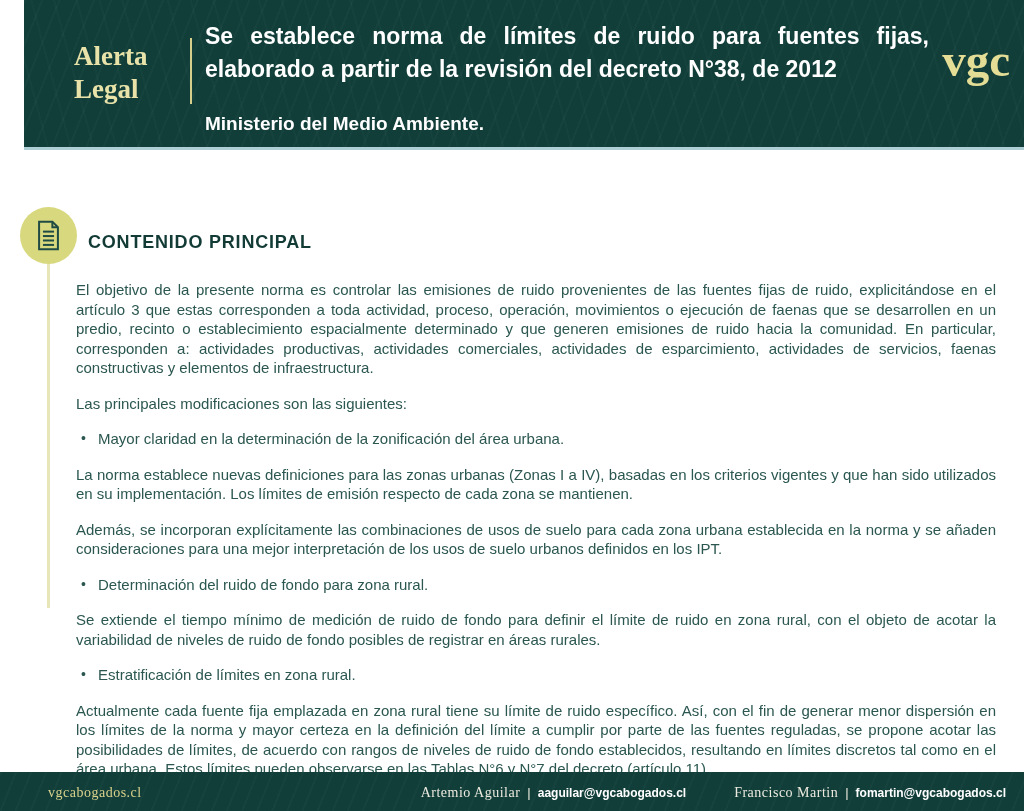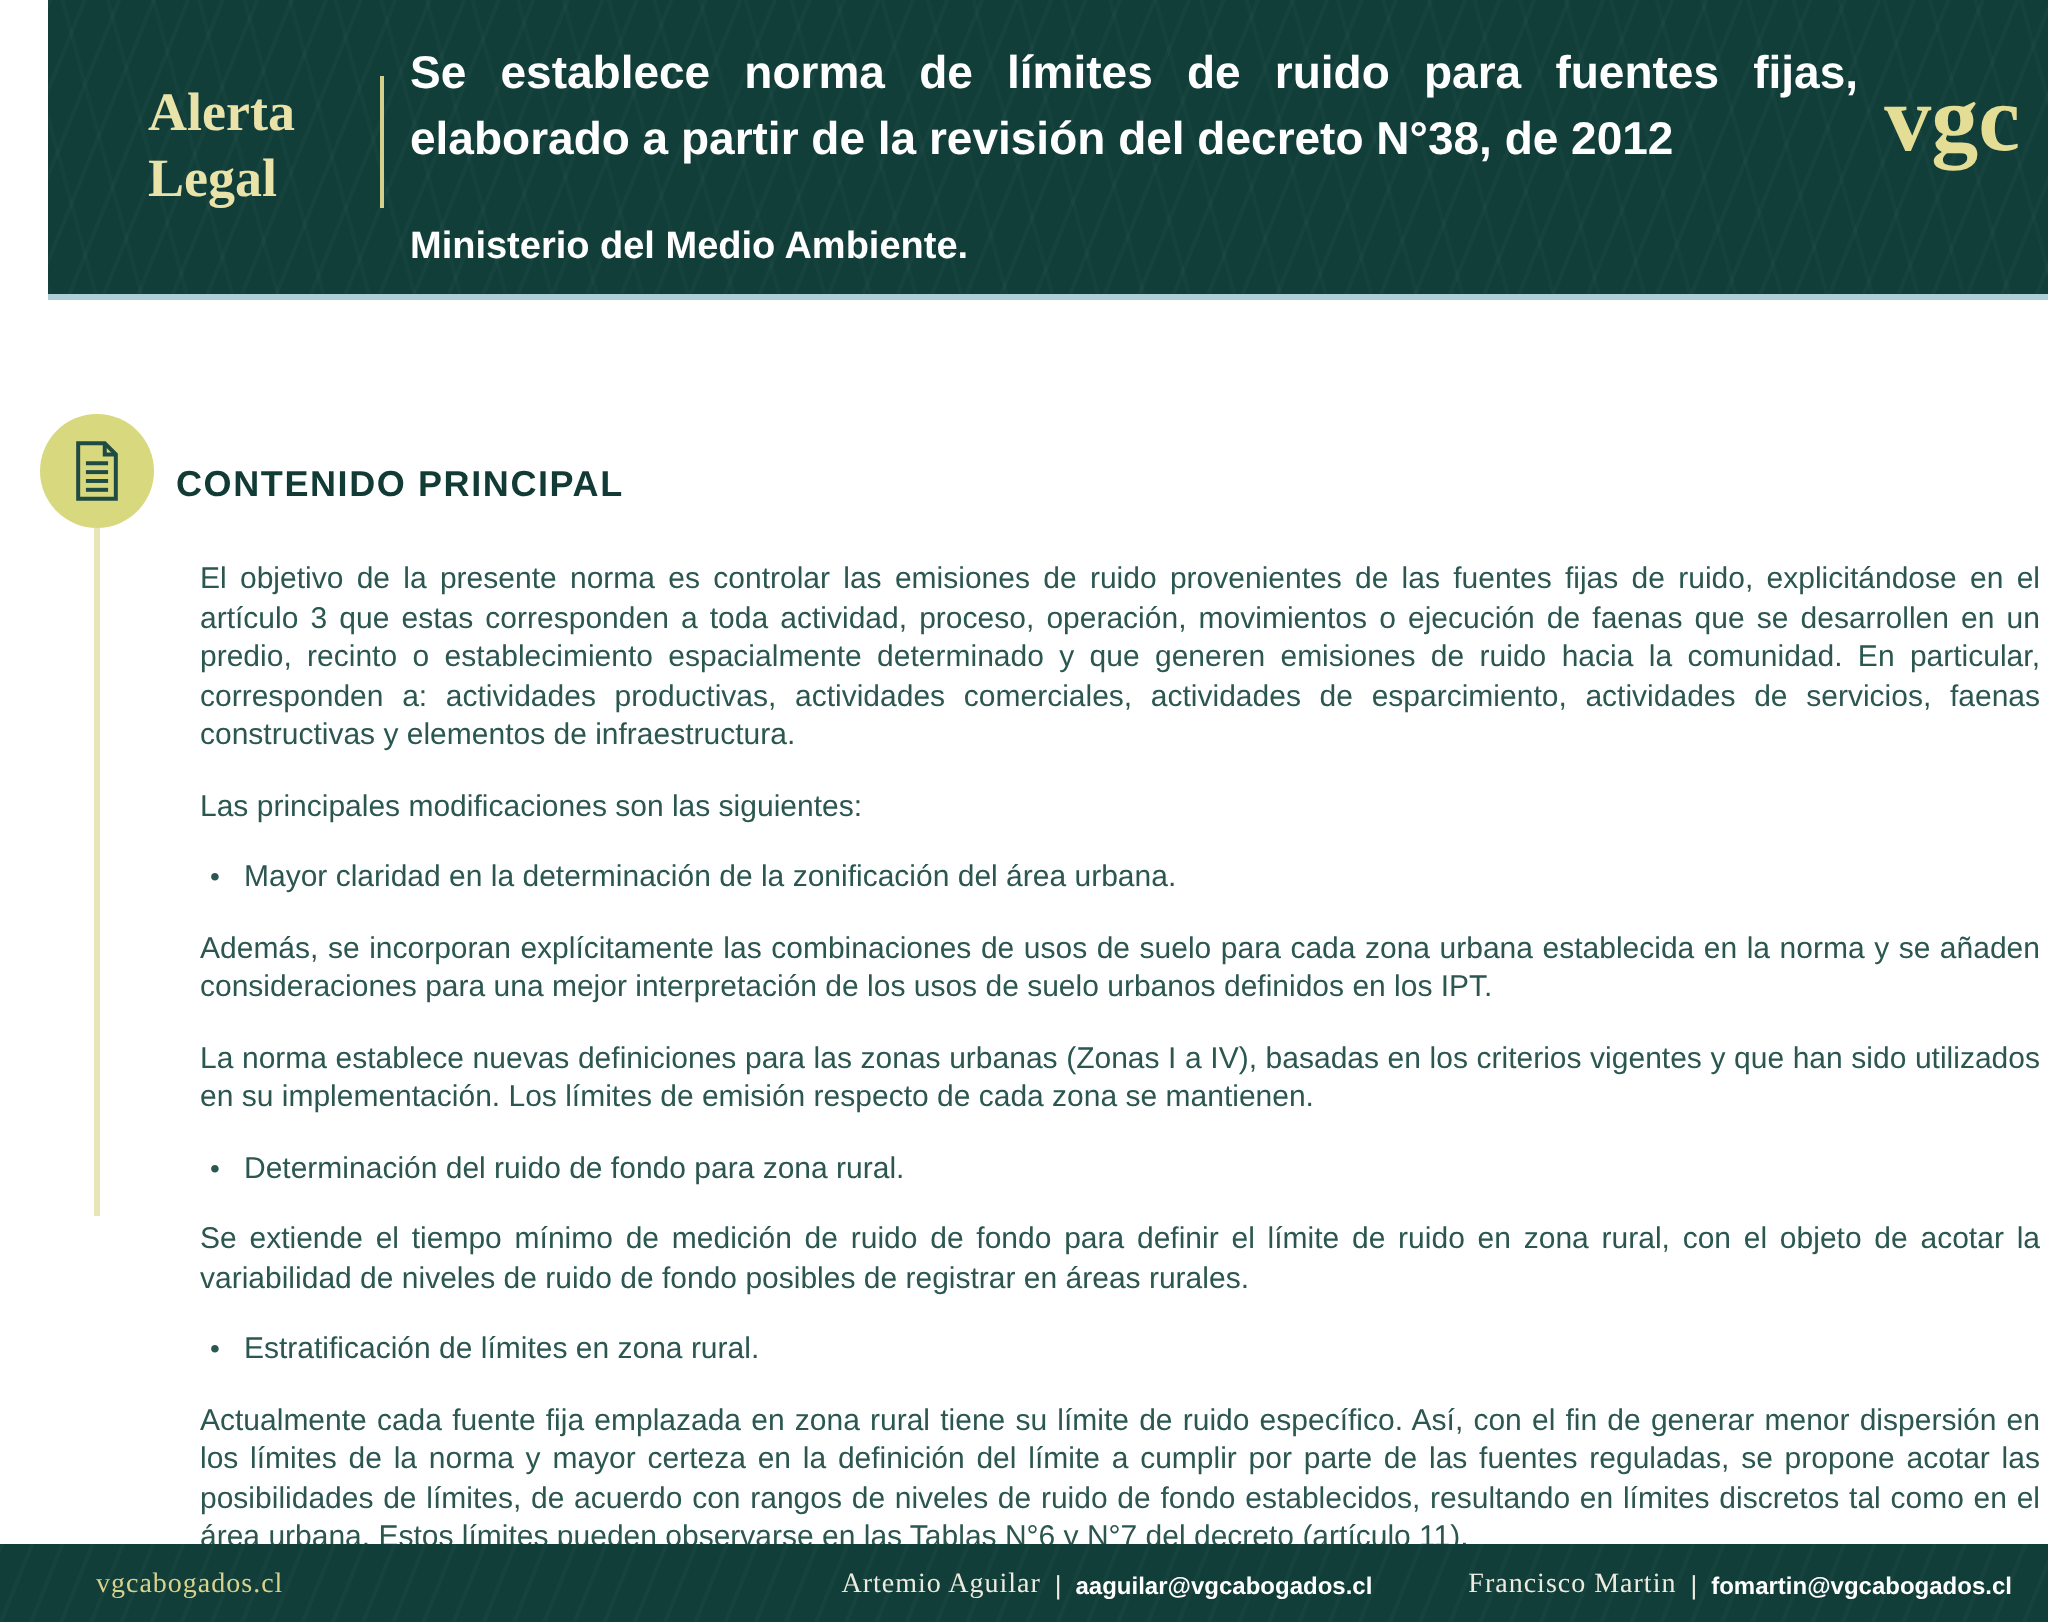--- a/index.html
+++ b/index.html
@@ -82,21 +82,21 @@
   .connector-line{
     position:absolute;left:47px;top:74px;width:3px;height:344px;
     background:var(--khaki_line);
   }
   .section-title{
     position:absolute;left:88px;top:42px;
     font-size:18px;font-weight:bold;letter-spacing:0.8px;
     color:var(--heading_color);
   }
   .blocks{
-    position:absolute;left:100px;top:90px;width:920px;
+    position:absolute;left:76px;top:90px;width:920px;
     color:var(--body_text);
     font-size:15px;line-height:19.5px;
   }
   .para{
     text-align:justify;
     margin-bottom:16px;
   }
   .bullet{
     display:flex;
     margin-bottom:16px;
@@ -173,22 +173,22 @@
     </div>
     <div class="connector-line"></div>
     <h1 class="section-title">CONTENIDO PRINCIPAL</h1>
     <div class="blocks">
         <div class="para">El objetivo de la presente norma es controlar las emisiones de ruido provenientes de las fuentes fijas de ruido, explicitándose en el artículo 3 que estas corresponden a toda actividad, proceso, operación, movimientos o ejecución de faenas que se desarrollen en un predio, recinto o establecimiento espacialmente determinado y que generen emisiones de ruido hacia la comunidad. En particular, corresponden a: actividades productivas, actividades comerciales, actividades de esparcimiento, actividades de servicios, faenas constructivas y elementos de infraestructura.</div>
         <div class="para">Las principales modificaciones son las siguientes:</div>
         <div class="bullet">
           <span class="dot">•</span>
           <span>Mayor claridad en la determinación de la zonificación del área urbana.</span>
         </div>
+        <div class="para">La norma establece nuevas definiciones para las zonas urbanas (Zonas I a IV), basadas en los criterios vigentes y que han sido utilizados en su implementación. Los límites de emisión respecto de cada zona se mantienen.</div>
         <div class="para">Además, se incorporan explícitamente las combinaciones de usos de suelo para cada zona urbana establecida en la norma y se añaden consideraciones para una mejor interpretación de los usos de suelo urbanos definidos en los IPT.</div>
-        <div class="para">La norma establece nuevas definiciones para las zonas urbanas (Zonas I a IV), basadas en los criterios vigentes y que han sido utilizados en su implementación. Los límites de emisión respecto de cada zona se mantienen.</div>
         <div class="bullet">
           <span class="dot">•</span>
           <span>Determinación del ruido de fondo para zona rural.</span>
         </div>
         <div class="para">Se extiende el tiempo mínimo de medición de ruido de fondo para definir el límite de ruido en zona rural, con el objeto de acotar la variabilidad de niveles de ruido de fondo posibles de registrar en áreas rurales.</div>
         <div class="bullet">
           <span class="dot">•</span>
           <span>Estratificación de límites en zona rural.</span>
         </div>
         <div class="para">Actualmente cada fuente fija emplazada en zona rural tiene su límite de ruido específico. Así, con el fin de generar menor dispersión en los límites de la norma y mayor certeza en la definición del límite a cumplir por parte de las fuentes reguladas, se propone acotar las posibilidades de límites, de acuerdo con rangos de niveles de ruido de fondo establecidos, resultando en límites discretos tal como en el área urbana. Estos límites pueden observarse en las Tablas N°6 y N°7 del decreto (artículo 11).</div>

